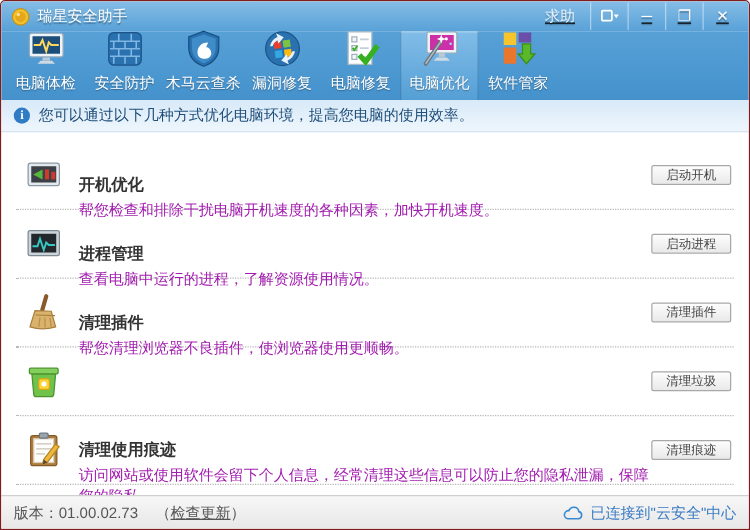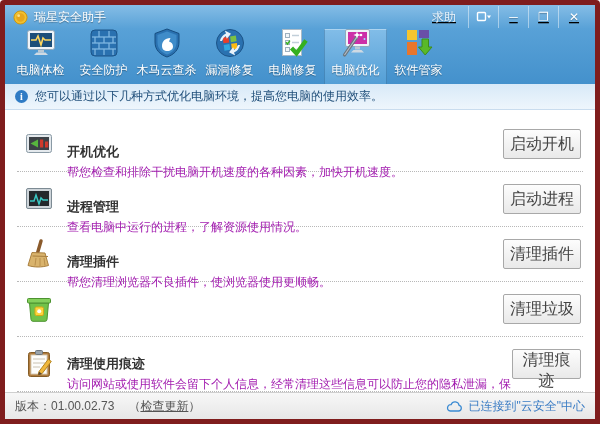--- a/index.html
+++ b/index.html
@@ -1,17 +1,17 @@
 <!DOCTYPE html>
 <html><head>
 <meta charset="utf-8">
 <style>
   * { margin:0; padding:0; box-sizing:border-box; }
   html,body { width:600px; height:424px; background:#fff; font-family:"Liberation Sans","DejaVu Sans",sans-serif; }
-  .window { width:600px; height:424px; display:flex; flex-direction:column; border:5px solid #7f1d1d; border-radius:4px 4px 0 0; overflow:hidden; }
+  .window { width:600px; height:424px; display:flex; flex-direction:column; border:1px solid #7f1d1d; border-radius:4px 4px 0 0; overflow:hidden; }
 
   
   .titlebar { height:24px; flex:0 0 24px; background:linear-gradient(#85bde6,#58a1d7); display:flex; align-items:center; padding:0 6px 0 8px; }
   .app-logo { width:15px; height:15px; margin-right:6px; display:inline-flex; }
   .win-title { color:#fff; font-size:12px; text-shadow:0 1px 1px rgba(0,0,0,.35); }
   .tb-right { margin-left:auto; display:flex; align-items:center; height:100%;text-decoration:underline; }
   .help-link { color:#eaf4fc; font-size:12px; margin-right:12px; cursor:pointer; text-shadow:0 1px 1px rgba(0,0,0,.25); }
   .ctl-group { display:flex; align-items:stretch; height:22px; border-left:1px solid rgba(255,255,255,.45); }
   .ctl-btn { width:30px; border:none; border-right:1px solid rgba(255,255,255,.45); background:transparent; color:#fff; font-size:12px; line-height:20px; cursor:pointer; display:flex; align-items:center; justify-content:center; text-shadow:0 1px 1px rgba(0,0,0,.3); }
   .ctl-btn:last-child { border-right:none; }
@@ -28,21 +28,21 @@
   .info-icon { width:13px; height:13px; border-radius:50%; background:#2f7bc4; color:#fff; font-size:10px; font-weight:bold; font-family:"Liberation Serif",serif; display:flex; align-items:center; justify-content:center; flex:0 0 13px; }
   .info-text { font-size:12px; color:#1f4e79; }
 
   
   .content { flex:1; background:#fff; padding:7px 12px 0 12px; overflow:hidden; }
   .task-row { height:55px; display:flex; align-items:center; border-bottom:1px dotted #b8b8b8; }
   .task-icon { width:30px; height:30px; margin:0 13px 0 7px; flex:0 0 30px; display:flex; }
   .task-text { display:flex; flex-direction:column; gap:3px; }
   .task-title { font-size:13px; font-weight:bold; color:#333;margin-top:36px; }
   .task-desc { font-size:12px; color:#a21caf; }
-  .task-btn { margin-left:auto; margin-right:2px; min-width:64px; height:30px; padding:0 6px; font-size:16px; color:#444; background:linear-gradient(#fdfdfd,#e9e9e9); border:1px solid #a8a8a8; border-radius:2px; cursor:pointer; font-family:Liberation Mono, monospace; }
+  .task-btn { margin-left:auto; margin-right:2px; min-width:64px; height:16px; padding:0 6px; font-size:10px; color:#444; background:linear-gradient(#fdfdfd,#e9e9e9); border:1px solid #a8a8a8; border-radius:2px; cursor:pointer; font-family:Liberation Mono, monospace; }
 
   
   .statusbar { height:27px; flex:0 0 27px; background:linear-gradient(#f7f7f7,#e7e7e7); border-top:1px solid #cfcfcf; display:flex; align-items:center; padding:0 10px; font-size:12px; color:#555; }
   .update-link { color:#555; text-decoration:underline; cursor:pointer; }
   .sb-right { margin-left:auto; display:flex; align-items:center; gap:5px; color:#3a7cc4; cursor:pointer; }
   .cloud-icon { width:17px; height:13px; display:flex; }
 </style>
 </head>
 <body>
 

